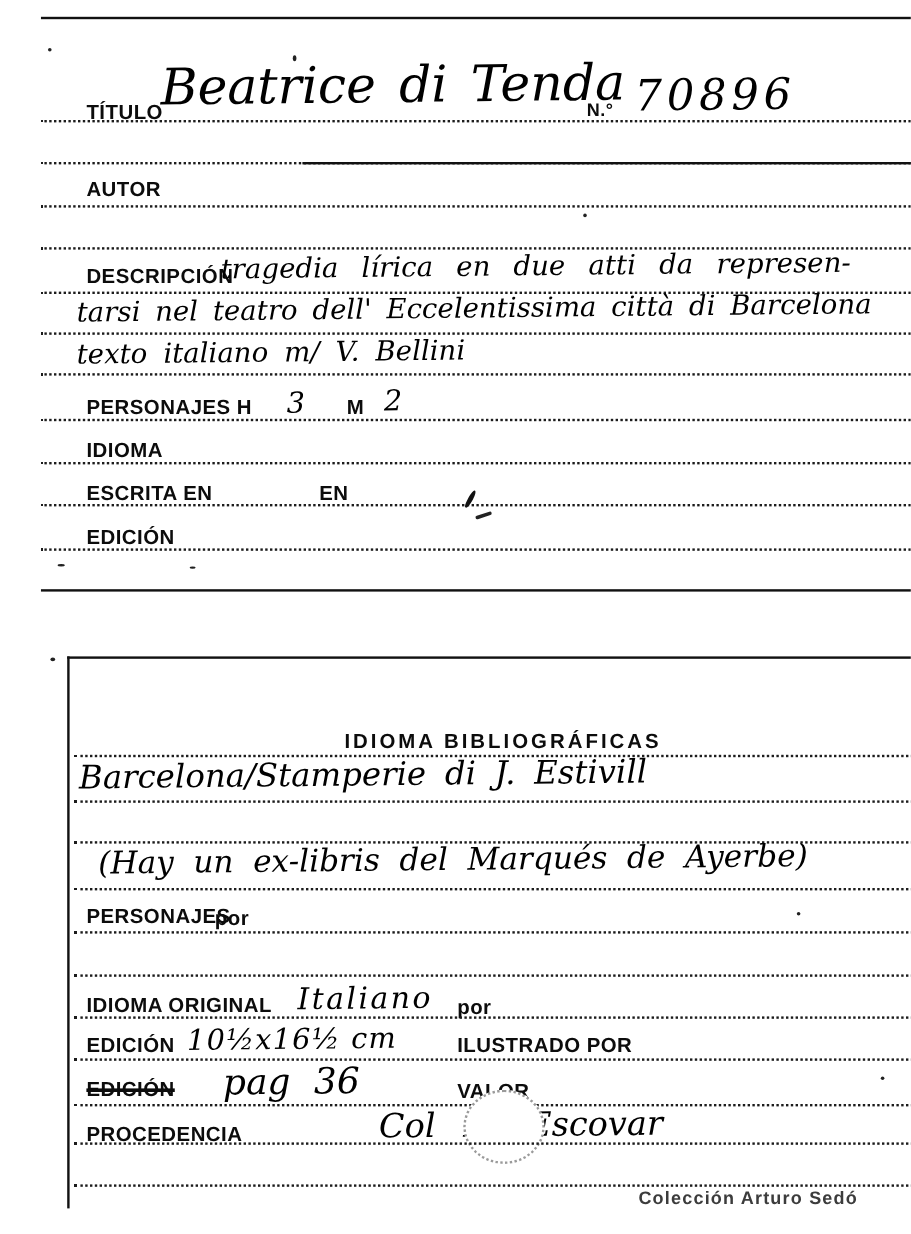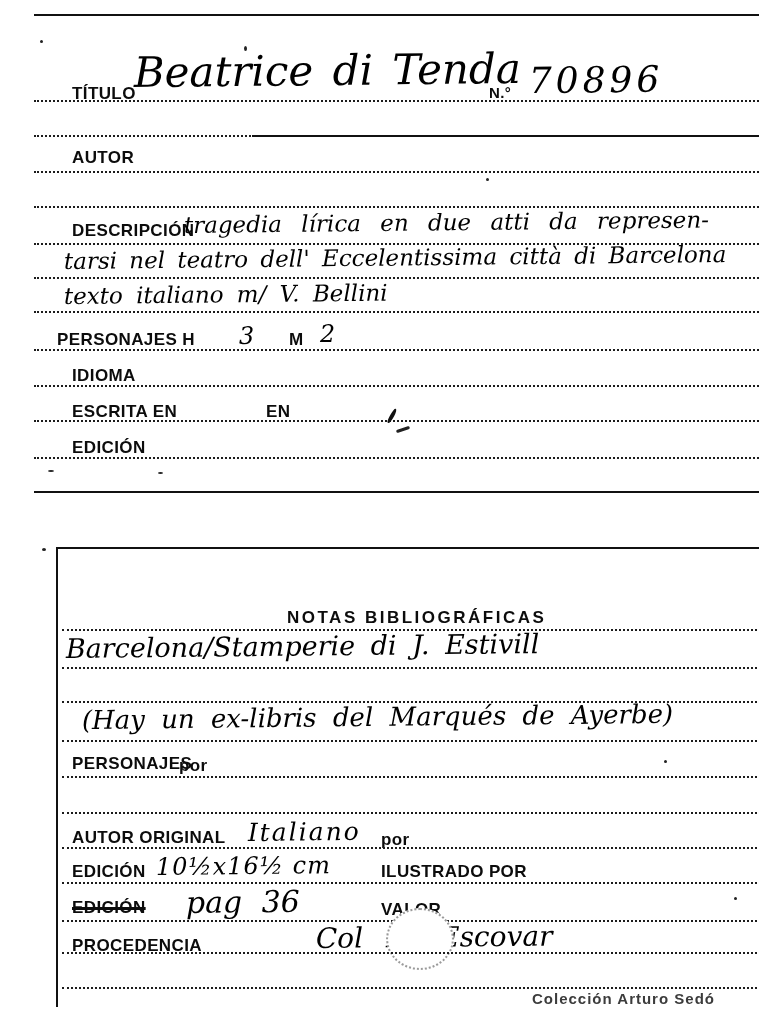--- a/index.html
+++ b/index.html
@@ -79,21 +79,21 @@
     <div class="abs label" style="left:38px;top:221px;">DESCRIPCIÓN</div>
     <div class="abs hw" style="left:150px;top:212px;font-size:23px;word-spacing:12px;">tragedia lírica en due atti da represen-</div>
     <div class="abs dline" style="left:0;top:243px;width:740px;"></div>
 
     <div class="abs hw" style="left:30px;top:248px;font-size:23px;word-spacing:5px;">tarsi nel teatro dell' Eccelentissima città di Barcelona</div>
     <div class="abs dline" style="left:0;top:277px;width:740px;"></div>
 
     <div class="abs hw" style="left:30px;top:283px;font-size:23px;word-spacing:6px;">texto italiano m/ V. Bellini</div>
     <div class="abs dline" style="left:0;top:311px;width:740px;"></div>
 
-    <div class="abs label" style="left:23px;top:330px;">PERSONAJES H</div>
+    <div class="abs label" style="left:38px;top:330px;">PERSONAJES H</div>
     <div class="abs hw" style="left:205px;top:322px;font-size:24px;">3</div>
     <div class="abs label" style="left:255px;top:330px;">M</div>
     <div class="abs hw" style="left:286px;top:320px;font-size:24px;">2</div>
     <div class="abs dline" style="left:0;top:349px;width:740px;"></div>
 
     <div class="abs label" style="left:38px;top:366px;">IDIOMA</div>
     <div class="abs dline" style="left:0;top:385px;width:740px;"></div>
 
     <div class="abs label" style="left:38px;top:402px;">ESCRITA EN</div>
     <div class="abs label" style="left:232px;top:402px;">EN</div>
@@ -104,38 +104,38 @@
 
     <div class="abs smudge-comma" style="left:356px;top:408px;"></div>
     <div class="abs smudge-tail" style="left:362px;top:428px;"></div>
   </div>
 
   <div class="abs" style="left:0;top:500px;width:759px;height:528px;">
 
     <div class="abs sline" style="left:22px;top:47px;width:737px;"></div>
     <div class="abs vline" style="left:22px;top:47px;height:460px;"></div>
 
-    <div class="abs label" style="left:253px;top:108px;letter-spacing:2.5px;">NOTAS BIBLIOGRÁFICAS</div>
+    <div class="abs label" style="left:253px;top:108px;letter-spacing:2.5px;">IDIOMA BIBLIOGRÁFICAS</div>
     <div class="abs dline" style="left:28px;top:129px;width:731px;"></div>
 
     <div class="abs hw" style="left:32px;top:133px;font-size:27px;word-spacing:7px;">Barcelona/Stamperie di J. Estivill</div>
     <div class="abs dline" style="left:28px;top:167px;width:731px;"></div>
 
     <div class="abs dline" style="left:28px;top:201px;width:731px;"></div>
 
     <div class="abs hw" style="left:48px;top:205px;font-size:26px;word-spacing:8px;">(Hay un ex-libris del Marqués de Ayerbe)</div>
     <div class="abs dline" style="left:28px;top:240px;width:731px;"></div>
 
     <div class="abs label" style="left:38px;top:254px;">PERSONAJES</div>
     <div class="abs label" style="left:145px;top:256px;text-transform:none;">por</div>
     <div class="abs dline" style="left:28px;top:276px;width:731px;"></div>
 
     <div class="abs dline" style="left:28px;top:312px;width:731px;"></div>
 
-    <div class="abs label" style="left:38px;top:328px;">AUTOR ORIGINAL</div>
+    <div class="abs label" style="left:38px;top:328px;">IDIOMA ORIGINAL</div>
     <div class="abs hw" style="left:214px;top:318px;font-size:25px;letter-spacing:2px;">Italiano</div>
     <div class="abs label" style="left:347px;top:330px;">por</div>
     <div class="abs dline" style="left:28px;top:347px;width:731px;"></div>
 
     <div class="abs label" style="left:38px;top:362px;">EDICIÓN</div>
     <div class="abs hw" style="left:122px;top:353px;font-size:24px;letter-spacing:1px;">10½x16½ cm</div>
     <div class="abs label" style="left:347px;top:362px;">ILUSTRADO POR</div>
     <div class="abs dline" style="left:28px;top:382px;width:731px;"></div>
 
     <div class="abs label strike" style="left:38px;top:398px;">EDICIÓN</div>

